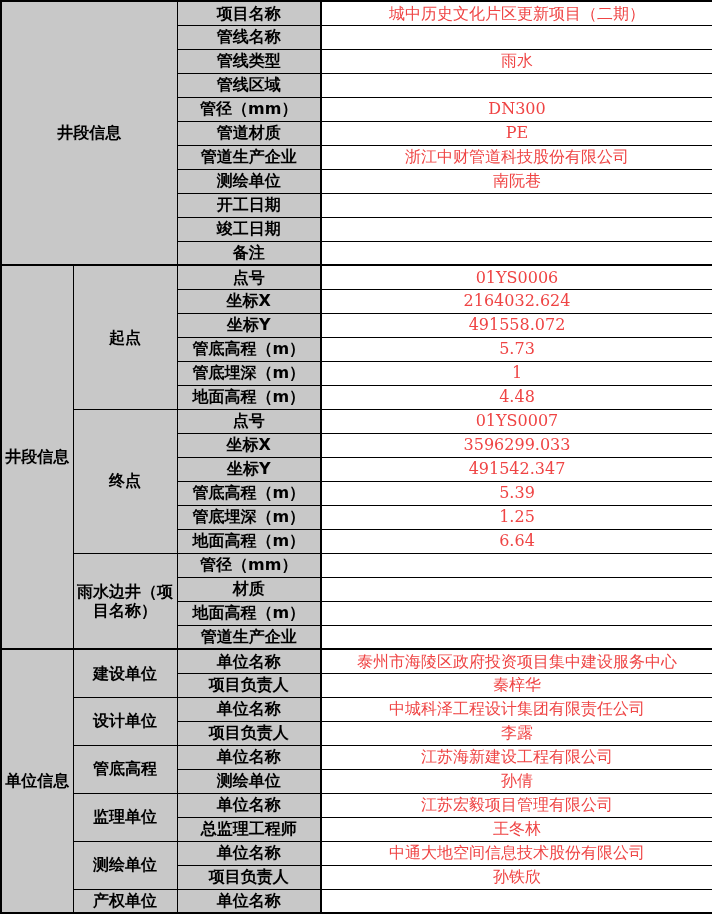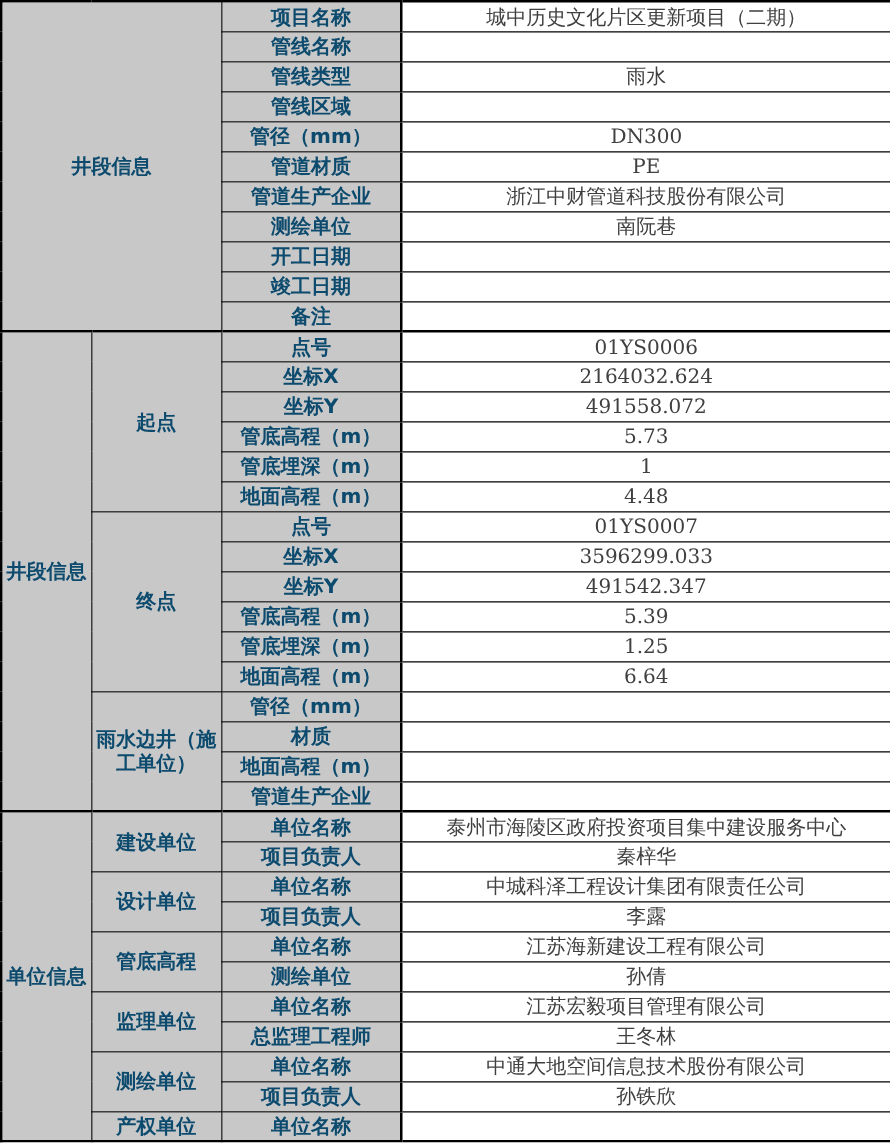--- a/index.html
+++ b/index.html
@@ -28,31 +28,31 @@
     vertical-align: middle;
     padding: 0;
     overflow: hidden;
     line-height: 1.2;
     white-space: nowrap;
   }
   td.sec, td.grp, td.lab {
     background: #c8c8c8;
     font-weight: bold;
     font-size: 16px;
-    color: #0c4a6e;
+    color: #000000;
   }
   td.grp {
     padding: 0 0;
     white-space: normal;
   }
   td.val {
     background: #ffffff;
     font-weight: normal;
     font-size: 16px;
-    color: #404040;
+    color: #ef4444;
     border-left: 2px solid #000000;
     font-family: "DejaVu Serif", "Liberation Serif", serif;
   }
   tr.sec-start td { border-top: 2px solid #000000; }
 </style>
 </head>
 <body>
 
 <table class="attr-table">
   <colgroup>
@@ -154,21 +154,21 @@
   </tr>
   <tr>
     <td class="lab">管底埋深（m）</td>
     <td class="val">1.25</td>
   </tr>
   <tr>
     <td class="lab">地面高程（m）</td>
     <td class="val">6.64</td>
   </tr>
   <tr>
-    <td class="grp" rowspan="4">雨水边井（施工单位）</td>
+    <td class="grp" rowspan="4">雨水边井（项目名称）</td>
     <td class="lab">管径（mm）</td>
     <td class="val"></td>
   </tr>
   <tr>
     <td class="lab">材质</td>
     <td class="val"></td>
   </tr>
   <tr>
     <td class="lab">地面高程（m）</td>
     <td class="val"></td>

